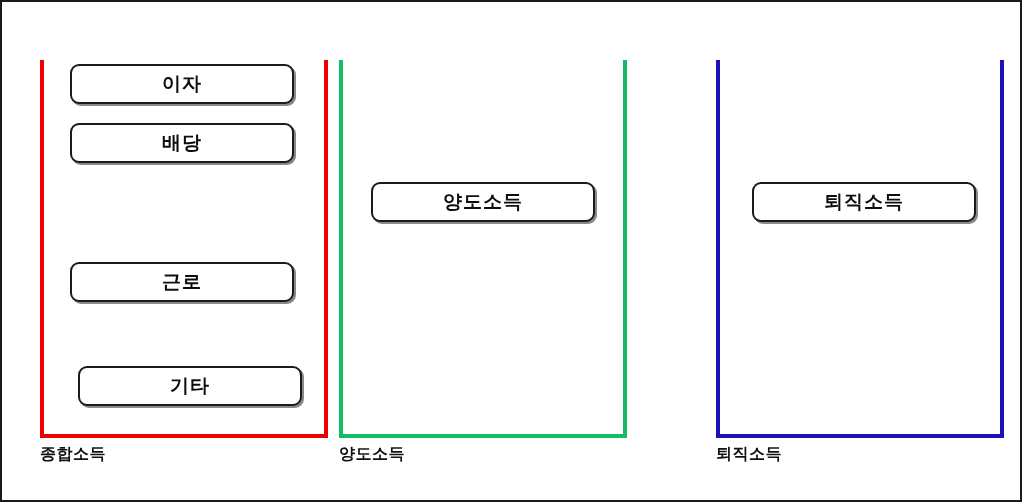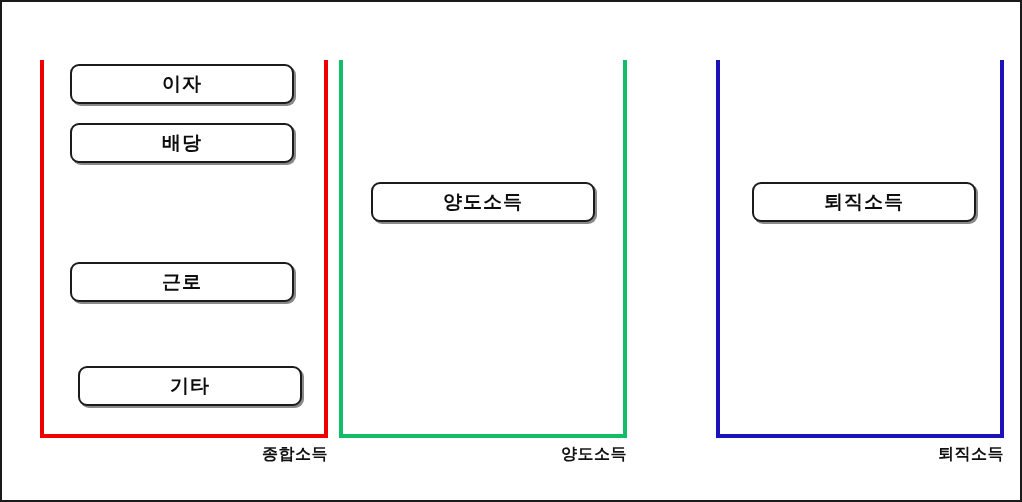--- a/index.html
+++ b/index.html
@@ -40,21 +40,21 @@
     border-top-style: none;
     border-width: 4px;
     pointer-events: none;
   }
 
   .group-label {
     position: absolute;
     left: 0;
     width: 100%;
     top: 384px;
-    text-align: right;
+    text-align: left;
     font-size: 16px;
     font-weight: bold;
     color: #111111;
     letter-spacing: 0.5px;
   }
 
   
   .items {
     position: absolute;
     left: 0;

